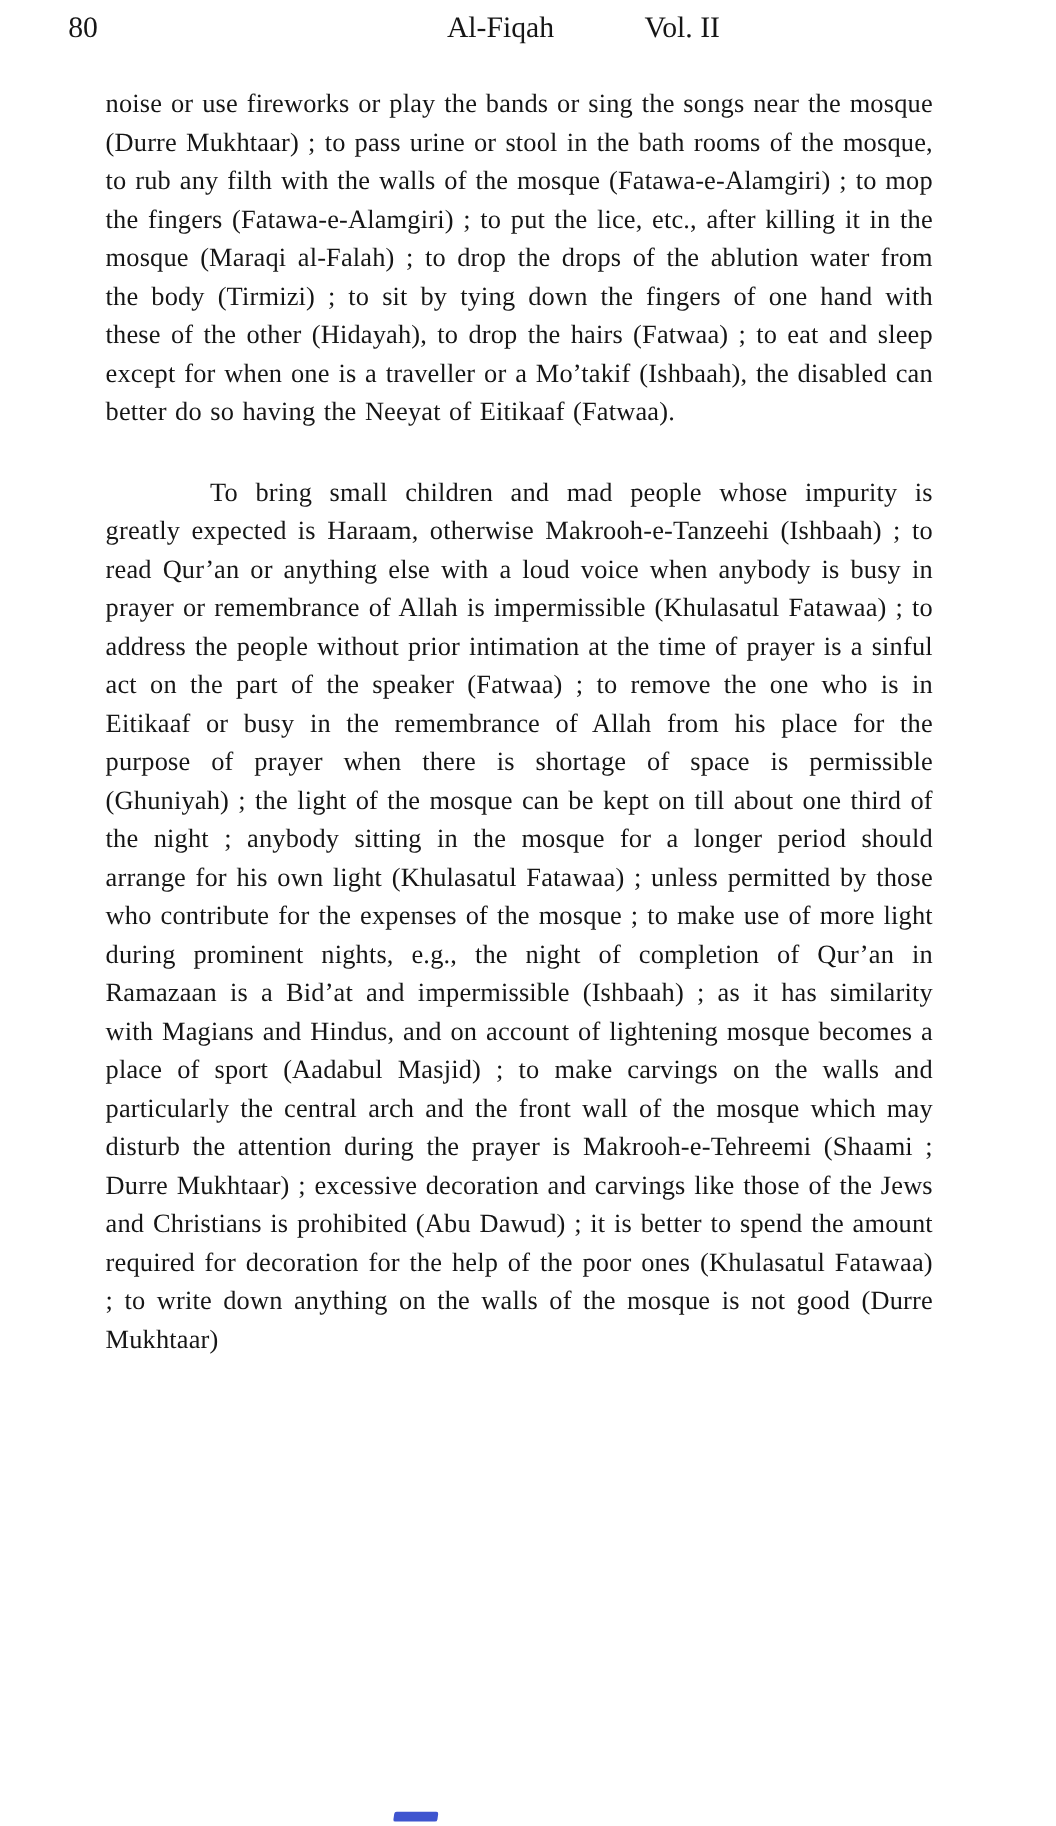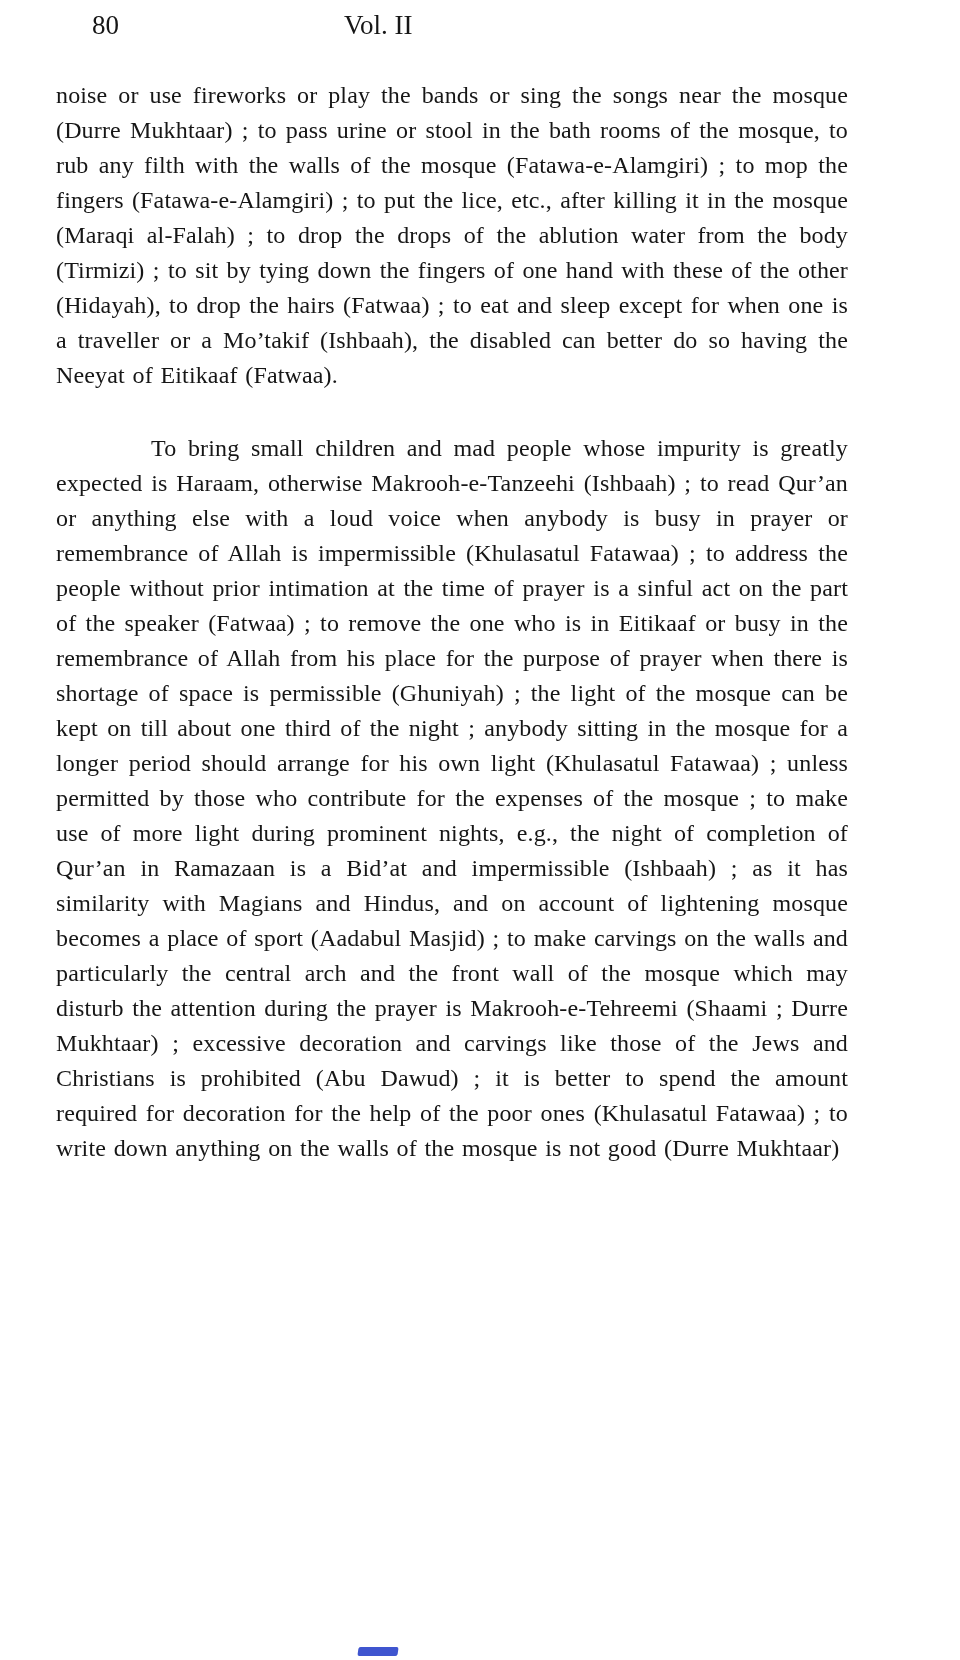--- a/index.html
+++ b/index.html
@@ -18,34 +18,33 @@
     box-sizing: border-box;
     overflow: hidden;
   }
   .page-header {
     display: grid;
     grid-template-columns: 1fr 1fr 1fr;
     align-items: baseline;
     padding: 10px 112px 0 62px;
     font-size: 27px;
     line-height: 30px;
-    margin-left: 30px;
   }
   .page-number {
     text-align: left;
   }
   .book-title {
     text-align: center;
   }
   .volume {
     text-align: left;
     padding-right: 48px;
   }
   .page-body {
-    padding: 38px 112px 0 56px;
+    padding: 38px 112px 0 96px;
   }
   .para {
     margin: 0;
     font-size: 24px;
     line-height: 35px;
     text-align: justify;
     letter-spacing: 0.15px;
     word-spacing: 1.5px;
   }
   .para + .para {
@@ -64,20 +63,21 @@
     transform: skewX(-8deg);
   }
 </style>
 </head>
 <body>
 
 <div class="page">
 
   <header class="page-header">
     <span class="page-number">80</span>
+    <span class="book-title">Al-Fiqah</span>
     <span class="volume">Vol. II</span>
   </header>
 
   <main class="page-body">
     <p class="para">noise or use fireworks or play the bands or sing the songs near the mosque (Durre Mukhtaar) ; to pass urine or stool in the bath rooms of the mosque, to rub any filth with the walls of the mosque (Fatawa-e-Alamgiri) ; to mop the fingers (Fatawa-e-Alamgiri) ; to put the lice, etc., after killing it in the mosque (Maraqi al-Falah) ; to drop the drops of the ablution water from the body (Tirmizi) ; to sit by tying down the fingers of one hand with these of the other (Hidayah), to drop the hairs (Fatwaa) ; to eat and sleep except for when one is a traveller or a Mo’takif (Ishbaah), the disabled can better do so having the Neeyat of Eitikaaf (Fatwaa).</p>
     <p class="para indent">To bring small children and mad people whose impurity is greatly expected is Haraam, otherwise Makrooh-e-Tanzeehi (Ishbaah) ; to read Qur’an or anything else with a loud voice when anybody is busy in prayer or remembrance of Allah is impermissible (Khulasatul Fatawaa) ; to address the people without prior intimation at the time of prayer is a sinful act on the part of the speaker (Fatwaa) ; to remove the one who is in Eitikaaf or busy in the remembrance of Allah from his place for the purpose of prayer when there is shortage of space is permissible (Ghuniyah) ; the light of the mosque can be kept on till about one third of the night ; anybody sitting in the mosque for a longer period should arrange for his own light (Khulasatul Fatawaa) ; unless permitted by those who contribute for the expenses of the mosque ; to make use of more light during prominent nights, e.g., the night of completion of Qur’an in Ramazaan is a Bid’at and impermissible (Ishbaah) ; as it has similarity with Magians and Hindus, and on account of lightening mosque becomes a place of sport (Aadabul Masjid) ; to make carvings on the walls and particularly the central arch and the front wall of the mosque which may disturb the attention during the prayer is Makrooh-e-Tehreemi (Shaami ; Durre Mukhtaar) ; excessive decoration and carvings like those of the Jews and Christians is prohibited (Abu Dawud) ; it is better to spend the amount required for decoration for the help of the poor ones (Khulasatul Fatawaa) ; to write down anything on the walls of the mosque is not good (Durre Mukhtaar)</p>
   </main>
 
   <div class="artifact" style="background-color: rgb(63, 85, 207);"></div>
 

